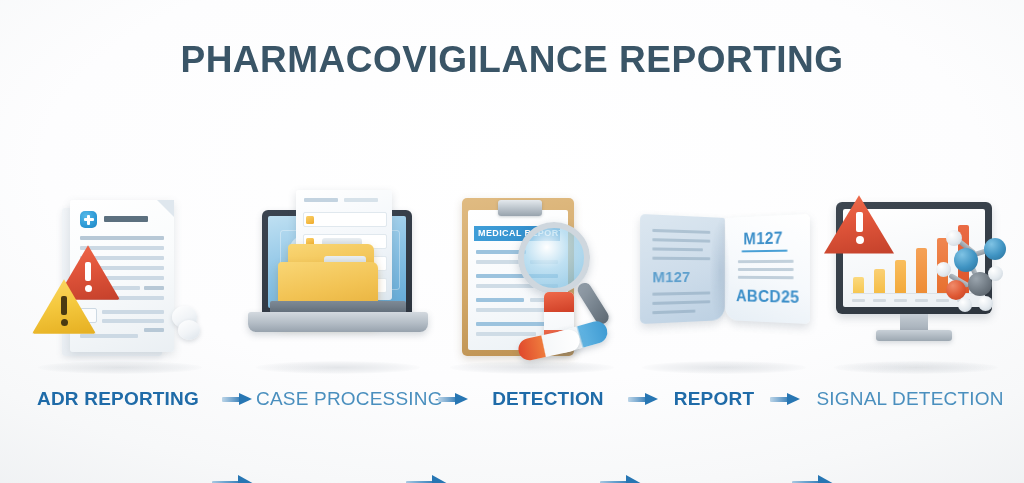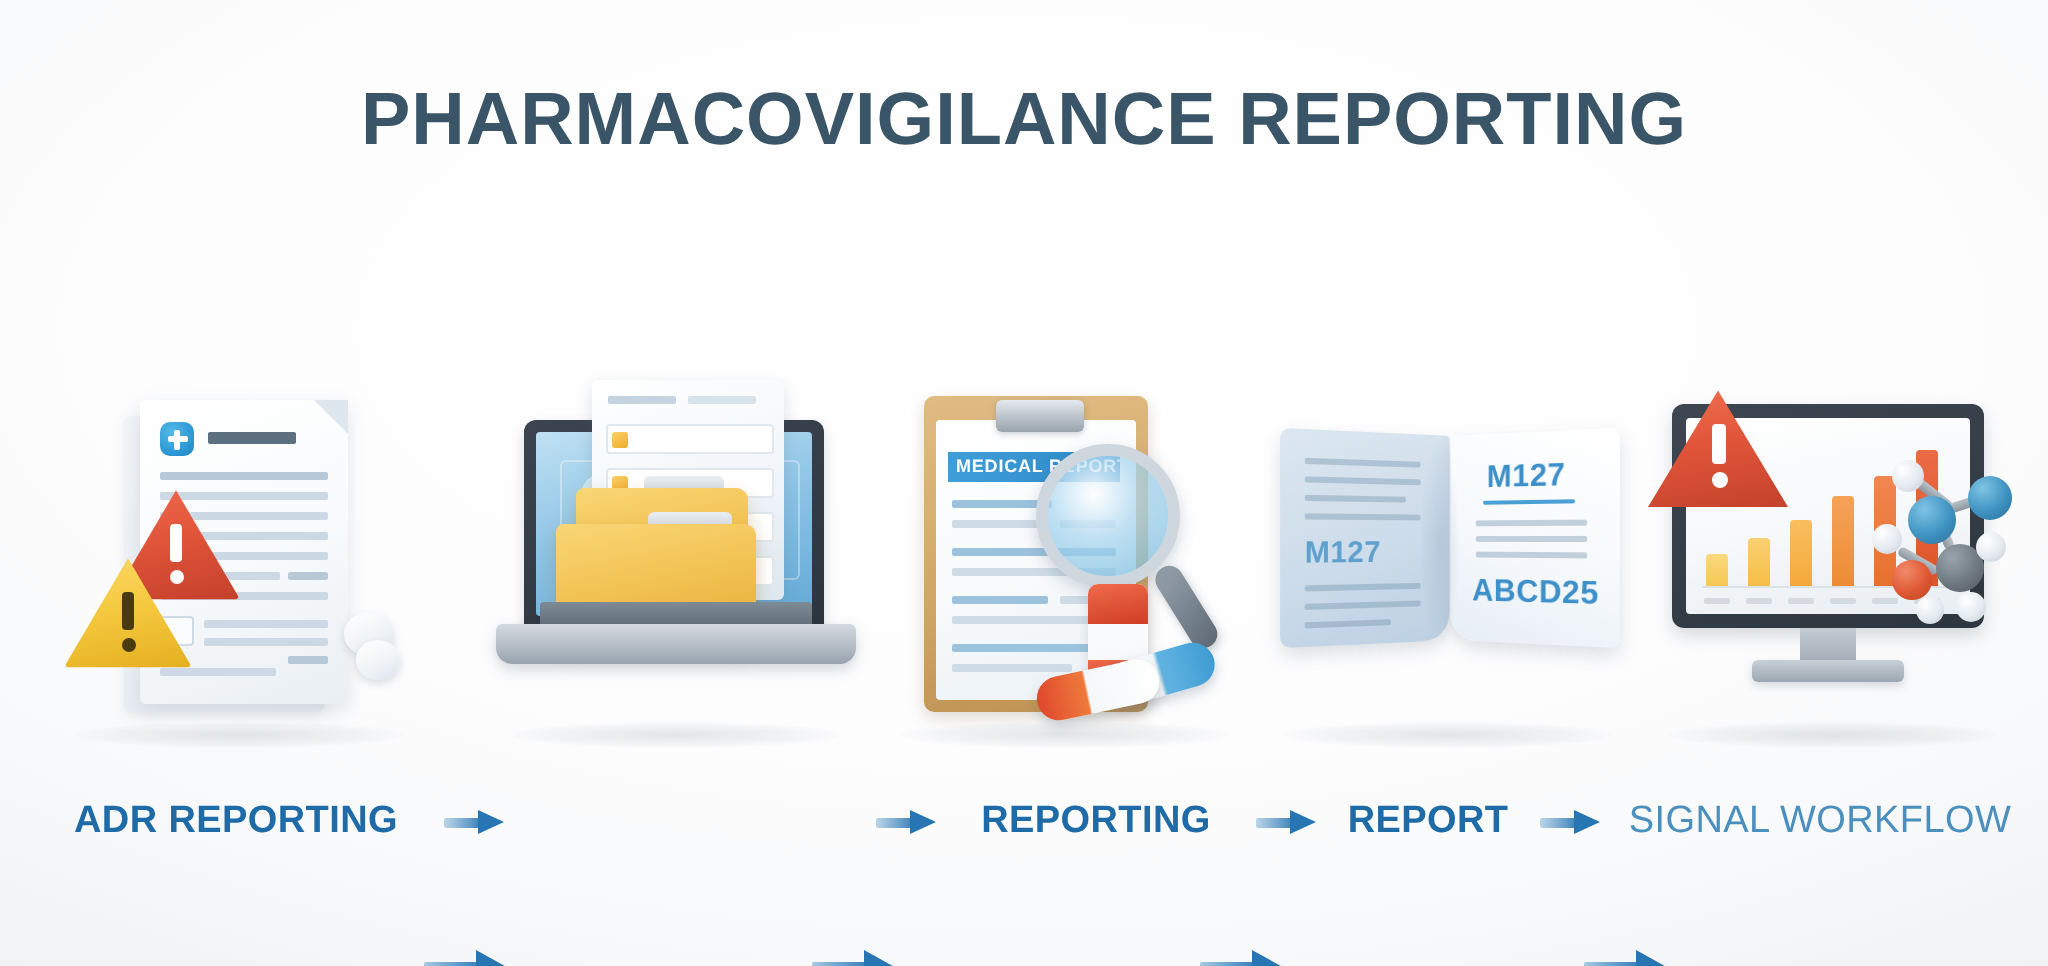--- a/index.html
+++ b/index.html
@@ -486,21 +486,21 @@
   .bond {
     position: absolute;
     height: 5px;
     border-radius: 3px;
     background: linear-gradient(180deg, #b9c1c8 0%, #8d969f 100%);
   }
 
   
   #label-row {
     position: absolute;
-    top: 398px;
+    top: 386px;
     left: 0;
     width: 836px;
     height: 30px;
   }
   .step-label {
     position: absolute;
     top: 0;
     height: 26px;
     line-height: 26px;
     font-size: 19px;
@@ -740,36 +740,37 @@
 
   <div id="label-row">
 
     <div class="step-label bold" style="left:18px; width:200px;">ADR REPORTING</div>
 
     <div class="label-arrow" style="left:222px;">
       <div class="ls"></div>
       <div class="lh"></div>
     </div>
 
+    <div class="step-label light" style="left:256px; width:180px;">CASE PROCESSING</div>
 
     <div class="label-arrow" style="left:438px;">
       <div class="ls"></div>
       <div class="lh"></div>
     </div>
 
-    <div class="step-label bold" style="left:472px; width:152px;">REPORTING</div>
+    <div class="step-label bold" style="left:472px; width:152px;">DETECTION</div>
 
     <div class="label-arrow" style="left:628px;">
       <div class="ls"></div>
       <div class="lh"></div>
     </div>
 
     <div class="step-label bold" style="left:662px; width:104px;">REPORT</div>
 
     <div class="label-arrow" style="left:770px;">
       <div class="ls"></div>
       <div class="lh"></div>
     </div>
 
-    <div class="step-label light" style="left:806px; width:208px;">SIGNAL WORKFLOW</div>
+    <div class="step-label light" style="left:806px; width:208px;">SIGNAL DETECTION</div>
   </div>
 
 </div>
 
 </body></html>

